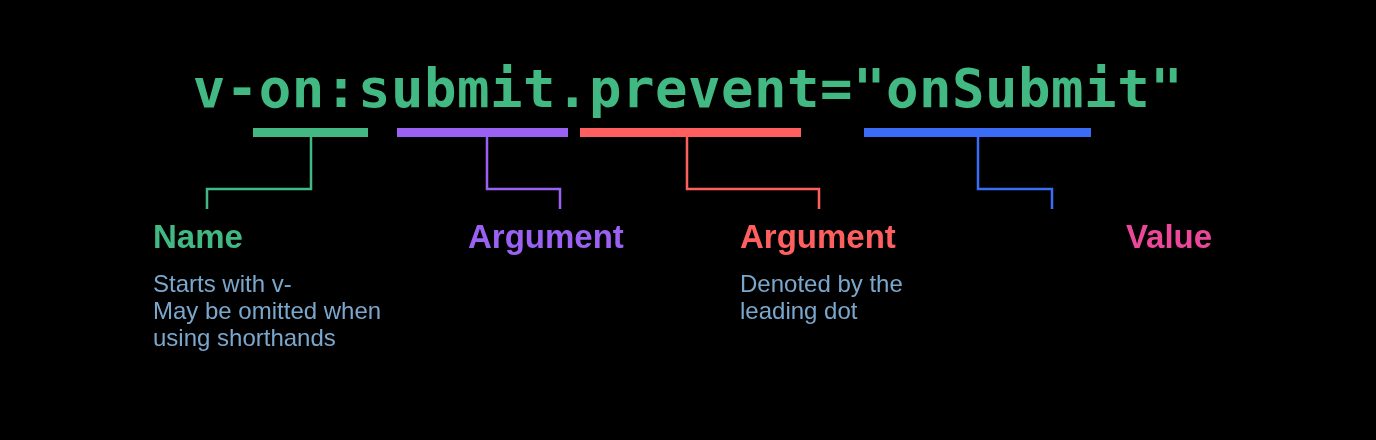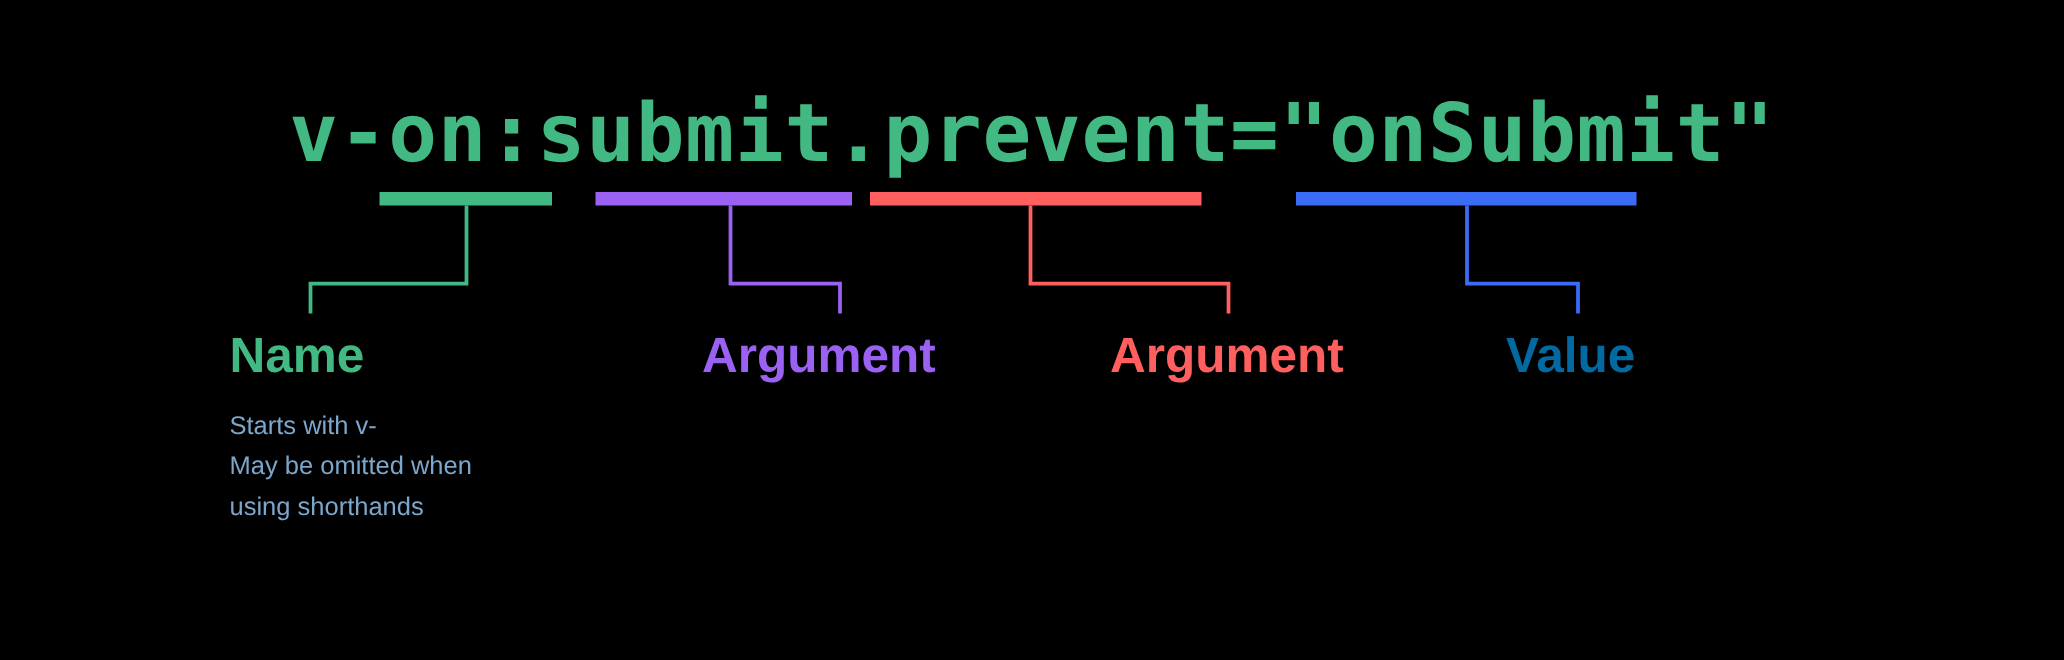--- a/index.html
+++ b/index.html
@@ -49,38 +49,38 @@
   .col-heading {
     font-family: "Liberation Sans", sans-serif;
     font-size: 33px;
     font-weight: 700;
     line-height: 38px;
     margin: 0;
     white-space: nowrap;
   }
   .col-desc {
     font-family: "Liberation Sans", sans-serif;
-    font-size: 17px;
+    font-size: 24px;
     font-weight: 400;
     line-height: 27px;
     color: #7ba7cc;
     margin: 0;
     padding-top: 14px;
     white-space: pre-line;
   }
 
   #col-name     { left: 153px;  top: 218px; width: 300px; }
   #col-argument { left: 468px;  top: 218px; width: 250px; }
   #col-modifiers{ left: 740px;  top: 218px; width: 250px; }
   #col-value    { left: 1004px; top: 218px; width: 330px; }
 
   #col-name .col-heading      { color: #42b883; }
   #col-argument .col-heading  { color: #9a61f2; }
   #col-modifiers .col-heading { color: #ff5f5f; }
-  #col-value .col-heading     { color: #0369a1; }
+  #col-value .col-heading     { color: #ec4899; text-align: center; }
 </style>
 </head>
 <body>
 
 <div id="diagram-root">
 
   <div id="code-line">v-on:submit.prevent="onSubmit"</div>
 
   <svg id="connectors" viewBox="0 0 1376 440" width="1376" height="440">
 
@@ -103,19 +103,21 @@
 May be omitted when
 using shorthands</div>
   </div>
 
   <div class="column" id="col-argument">
     <div class="col-heading">Argument</div>
   </div>
 
   <div class="column" id="col-modifiers">
     <div class="col-heading">Argument</div>
+    <div class="col-desc">Denoted by the
+leading dot</div>
   </div>
 
   <div class="column" id="col-value">
     <div class="col-heading">Value</div>
   </div>
 
 </div>
 
 </body></html>

